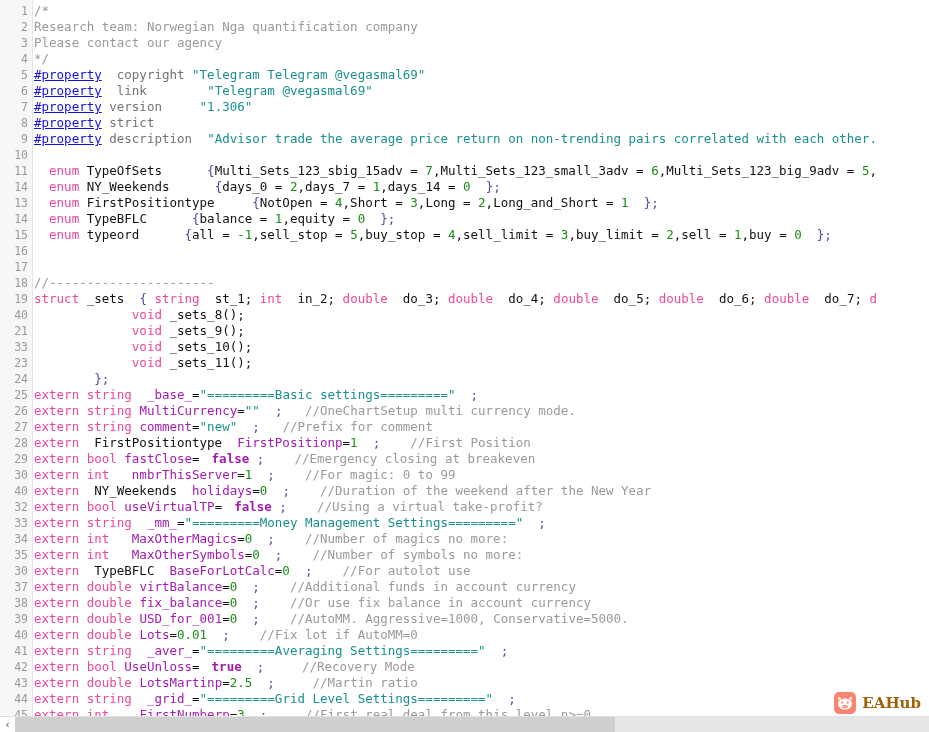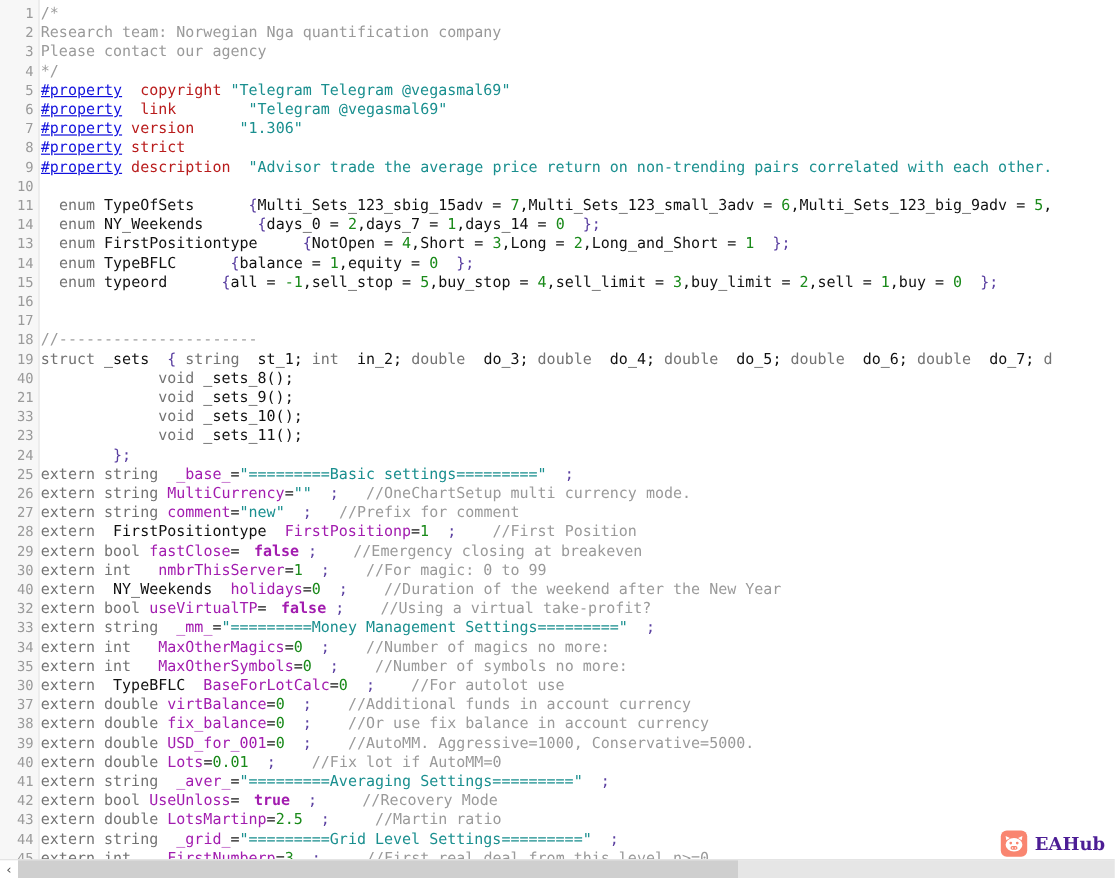--- a/index.html
+++ b/index.html
@@ -72,22 +72,22 @@
 
   .cline {
     height: 16px;
     line-height: 16px;
     white-space: pre;
   }
 
   
   .t-cmt  { color: #9a9a9a; }
   .t-pre  { color: #1111dd; text-decoration: underline; margin-top: 28px; }
-  .t-kw   { color: #737373; }
-  .t-prop { color: #b91c1c; }
+  .t-kw   { color: #ec4899; }
+  .t-prop { color: #737373; }
   .t-str  { color: #1a8f8f; }
   .t-id   { color: #a21caf; }
   .t-num  { color: #1a8a1a; }
   .t-plain{ color: #111111; }
   .t-punc { color: #5a3fa0; }
   .t-bold { font-weight: bold; margin-left: 12px; }
 
   
   #hscroll {
     position: absolute;
@@ -147,21 +147,21 @@
     border-radius: 5px;
     background: #f98570;
     position: relative;
     display: inline-block;
   }
   #wm-badge svg { display: block; }
   #wm-text {
     font-family: "DejaVu Serif", "Liberation Serif", serif;
     font-weight: bold;
     font-size: 15px;
-    color: #4c1d95;
+    color: #a16207;
     letter-spacing: 0px;
   }
 </style>
 </head>
 <body>
 
 <div id="editor">
 
   <div id="gutter">
     <div id="gutter-nums">

